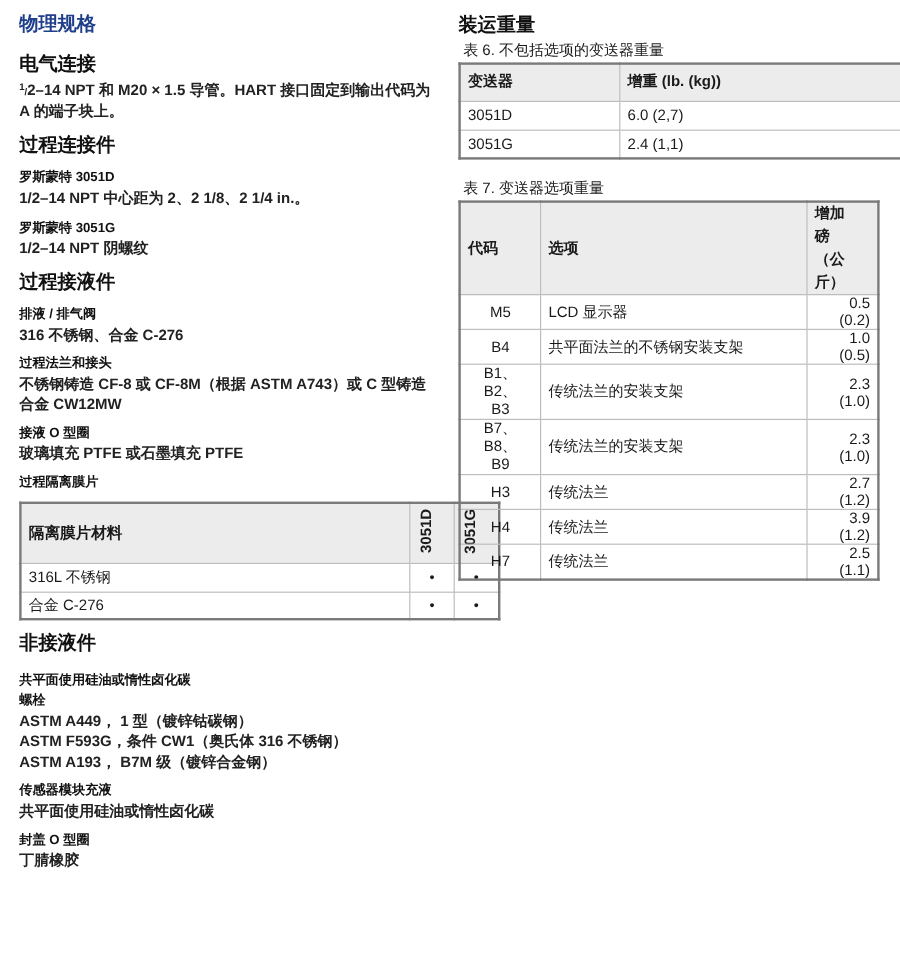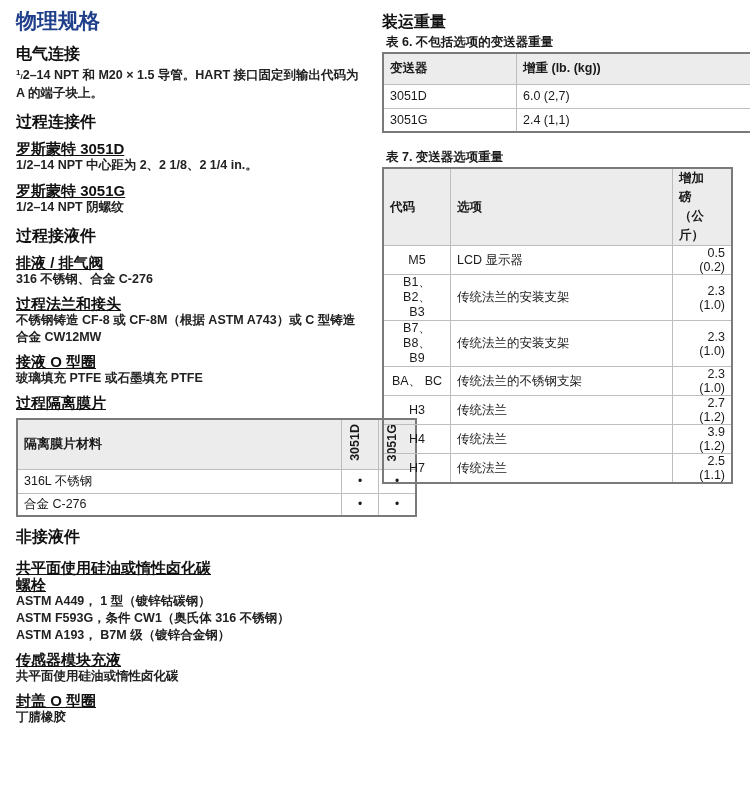--- a/index.html
+++ b/index.html
@@ -4,36 +4,36 @@
 <style>
   html, body { margin: 0; padding: 0; background: #ffffff; }
   body {
     width: 750px; height: 802px; position: relative; overflow: hidden;
     font-family: "Liberation Sans", "DejaVu Sans", sans-serif;
     color: #1a1a1a;
   }
   .col-left { position: absolute; left: 16px; top: 8px; width: 350px; }
   .col-right { position: absolute; left: 382px; top: 8px; width: 352px; }
 
-  .page-title { font-size: 21px; font-weight: bold; color: #1f3f8a; margin: 0 0 10px 0; line-height: 26px; }
+  .page-title { font-size: 16px; font-weight: bold; color: #1f3f8a; margin: 0 0 10px 0; line-height: 26px; }
   .h2 { font-size: 16px; font-weight: bold; color: #111; margin: 0; line-height: 20px; }
-  .h3 { font-size: 15px; font-weight: bold; color: #111; margin: 0; line-height: 17px; text-decoration: underline; }
+  .h3 { font-size: 11px; font-weight: bold; color: #111; margin: 0; line-height: 17px; }
   .p { font-size: 12.5px; color: #222; margin: 0; line-height: 17px; font-weight: bold; }
   .sup { font-size: 8px; vertical-align: 4px; }
   .sub { font-size: 8px; }
 
   table { border-collapse: collapse; font-size: 12.5px; }
   table.t { border: 2px solid #7a7a7a; }
   table.t th, table.t td { border: 1px solid #bdbdbd; padding: 0 6px; }
   table.t th { background: #ececec; font-weight: bold; text-align: left; }
   .center { text-align: center; }
   .right { text-align: right; }
   .vert { writing-mode: vertical-rl; transform: rotate(180deg); font-weight: bold; font-size: 12.5px; display: inline-block; }
   .dot { font-size: 12px; }
-  .tbl-caption { font-size: 12.5px; font-weight: bold; margin: 0 0 2px 4px; line-height: 16px; }
+  .tbl-caption { font-size: 12.5px; font-weight: normal; margin: 0 0 2px 4px; line-height: 16px; }
 </style>
 </head>
 <body>
 
 <div class="col-left">
   <h1 class="page-title">物理规格</h1>
 
   <h2 class="h2">电气连接</h2>
   <p class="p"><span class="sup">1</span><span class="sub">/</span><span>2–14 NPT 和 M20 × 1.5 导管。HART 接口固定到输出代码为</span></p>
   <p class="p" style="margin-bottom:10px">A 的端子块上。</p>
@@ -113,35 +113,35 @@
       <th>选项</th>
       <th class="center" style="width:46px; white-space:pre-line; line-height:19px">增加
 磅
 （公斤）</th>
     </tr>
     <tr style="height:24px">
       <td class="center">M5</td>
       <td>LCD 显示器</td>
       <td class="right">0.5 (0.2)</td>
     </tr>
+    <tr style="height:24px">
+      <td class="center">B4</td>
+      <td>共平面法兰的不锈钢安装支架</td>
+      <td class="right">1.0 (0.5)</td>
+    </tr>
     <tr style="height:39px">
       <td class="center" style="white-space:pre-line; line-height:15px">B1、 B2、
 B3</td>
       <td>传统法兰的安装支架</td>
       <td class="right">2.3 (1.0)</td>
     </tr>
     <tr style="height:40px">
       <td class="center" style="white-space:pre-line; line-height:15px">B7、 B8、
 B9</td>
       <td>传统法兰的安装支架</td>
-      <td class="right">2.3 (1.0)</td>
-    </tr>
-    <tr style="height:24px">
-      <td class="center">BA、 BC</td>
-      <td>传统法兰的不锈钢支架</td>
       <td class="right">2.3 (1.0)</td>
     </tr>
     <tr style="height:24px">
       <td class="center">H3</td>
       <td>传统法兰</td>
       <td class="right">2.7 (1.2)</td>
     </tr>
     <tr style="height:24px">
       <td class="center">H4</td>
       <td>传统法兰</td>

